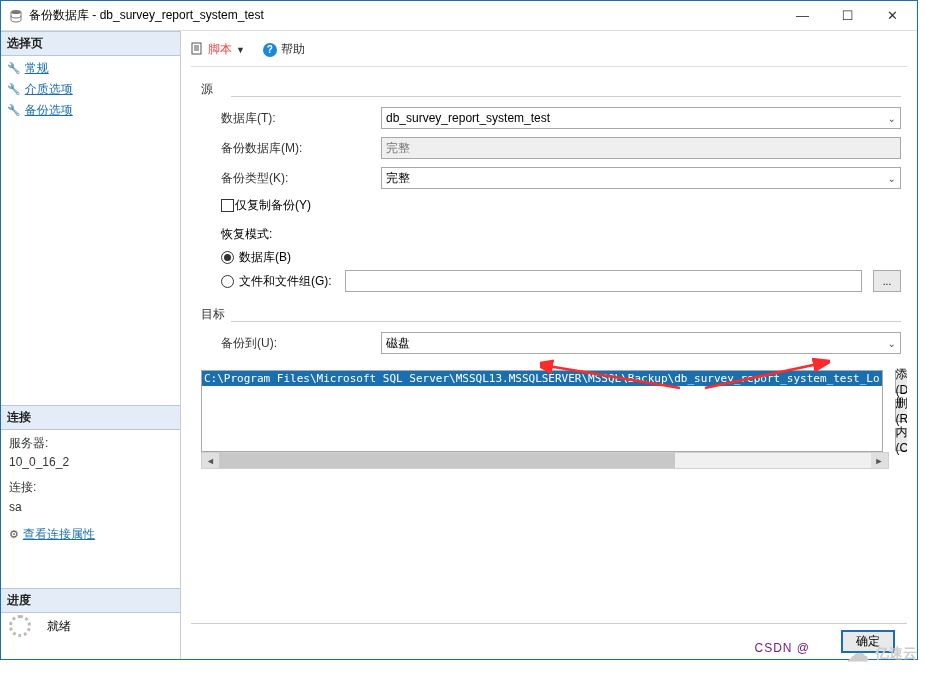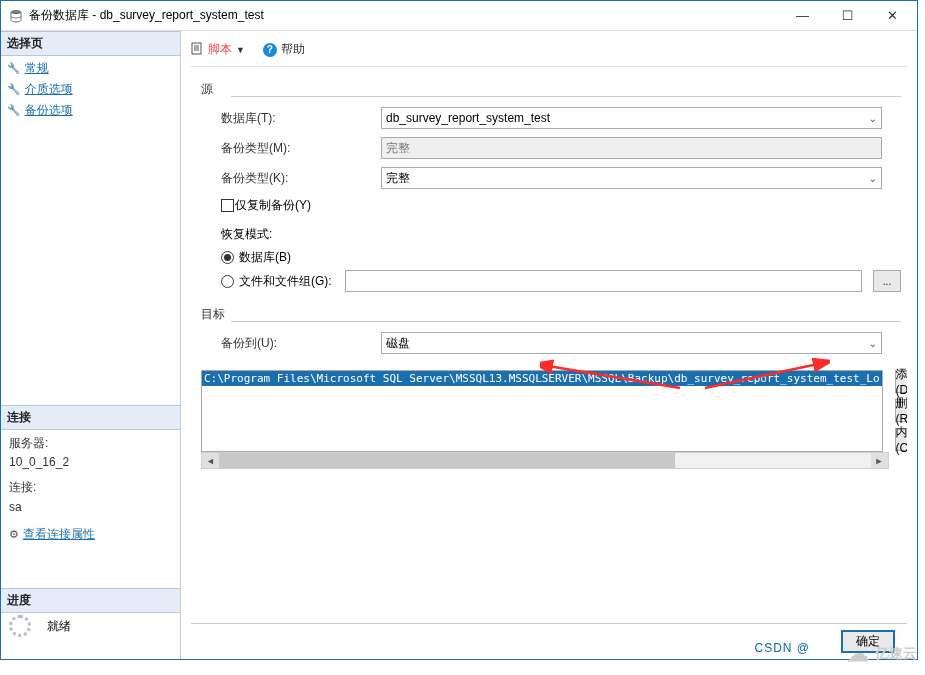--- a/index.html
+++ b/index.html
@@ -23,21 +23,21 @@
     .spinner { width: 22px; height: 22px; border: 3px dotted #bbb; border-radius: 50%; }
     .main { flex: 1; display: flex; flex-direction: column; padding: 6px 10px 0 10px; overflow: hidden; }
     .toolbar { display: flex; align-items: center; gap: 6px; padding: 4px 0 8px 0; border-bottom: 1px solid #ddd; }
     .tool-link { color: #1a6fb0; font-size: 12px; display: flex; align-items: center; gap: 4px; cursor: pointer; }
     .help-icon { width: 14px; height: 14px; border-radius: 50%; background: #1a8ad6; color: #fff; font-size: 10px; font-weight: bold; display: inline-flex; align-items: center; justify-content: center; }
     .content { flex: 1; padding: 10px 6px 0 10px; overflow: auto; }
     .group-label { font-size: 12px; color: #333; margin: 4px 0 6px 0; position: relative; }
     .group-line { border-bottom: 1px solid #ccc; height: 1px; margin-left: 30px; margin-top: -8px; margin-bottom: 10px; }
     .form-row { display: flex; align-items: center; margin-bottom: 8px; }
     .form-label { width: 180px; padding-left: 20px; font-size: 12px; color: #333; }
-    .form-control { flex: 1; margin-right: 19px; border-radius: 6px; }
+    .form-control { flex: 1; margin-right: 0; border-radius: 6px; }
     .dropdown { width: 100%; height: 22px; border: 1px solid #a9a9a9; background: #efefef; font-size: 12px; padding: 0 4px; display: flex; align-items: center; justify-content: space-between; }
     .dropdown.white { background: #fff; }
     .dropdown .chev { font-size: 10px; color: #555; }
     .textfield { width: 100%; height: 22px; border: 1px solid #a9a9a9; background: #efefef; font-size: 12px; padding: 0 4px; color: #777; display: flex; align-items: center; }
     .checkbox-row { display: flex; align-items: center; padding-left: 20px; gap: 1px; margin: 4px 0 12px 0; }
     .chk { width: 13px; height: 13px; border: 1px solid #333; background: #fff; }
     .radio-row { display: flex; align-items: center; padding-left: 20px; gap: 5px; margin: 4px 0; }
     .radio { width: 13px; height: 13px; border: 1px solid #333; border-radius: 50%; background: #fff; display: inline-flex; align-items: center; justify-content: center; }
     .radio.on::after { content: ""; width: 7px; height: 7px; border-radius: 50%; background: #333; }
     .filegroup-input { flex: 1; height: 22px; border: 1px solid #a9a9a9; background: #fff; margin: 0 6px 0 8px; }
@@ -51,21 +51,21 @@
     .hscroll { height: 17px; border: 1px solid #d0d0d0; background: #f0f0f0; display: flex; align-items: center; margin-top: 0; }
     .hscroll .arrow { width: 17px; height: 15px; background: #e0e0e0; display: flex; align-items: center; justify-content: center; font-size: 9px; color: #555; }
     .hscroll .track { flex: 1; height: 15px; background: #f0f0f0; position: relative; }
     .hscroll .thumb { position: absolute; left: 0; top: 0; width: 70%; height: 100%; background: #c8c8c8; }
     .footer { height: 36px; border-top: 1px solid #ccc; display: flex; align-items: center; justify-content: flex-end; padding: 0 12px; gap: 8px; }
     .ft-btn { width: 54px; height: 23px; border: 1px solid #1a6fb0; background: #e9e9e9; font-size: 12px; cursor: pointer; display: flex; align-items: center; justify-content: center; }
     .ft-btn.primary { border: 2px solid #1a6fb0; }
     .arrow-annot { position: absolute; pointer-events: none; }
     .watermark { position: absolute; right: 8px; bottom: 8px; color: #ccc; font-size: 14px; display: flex; align-items: center; gap: 6px; font-weight: bold; }
     .watermark .cloud { font-size: 22px; }
-    .csdn-wm { position: absolute; right: 115px; bottom: 20px; color: #0369a1; font-size: 12px; letter-spacing: 1px; }
+    .csdn-wm { position: absolute; right: 115px; bottom: 20px; color: #701a75; font-size: 12px; letter-spacing: 1px; }
   </style>
 </head>
 <body>
 
 <div class="window">
 
   <div class="titlebar">
     <span class="title-icon">
       <svg width="12" height="14" viewBox="0 0 12 14">
           <ellipse cx="6" cy="3" rx="5" ry="2" fill="#777"></ellipse>
@@ -153,21 +153,21 @@
           <div class="form-label">数据库(T):</div>
           <div class="form-control">
             <div class="dropdown white">
               <span>db_survey_report_system_test</span>
               <span class="chev">⌄</span>
             </div>
           </div>
         </div>
 
         <div class="form-row">
-          <div class="form-label">备份类型(M):</div>
+          <div class="form-label">备份数据库(M):</div>
           <div class="form-control">
             <div class="textfield">
               <span>完整</span>
             </div>
           </div>
         </div>
 
         <div class="form-row">
           <div class="form-label">备份类型(K):</div>
           <div class="form-control">

